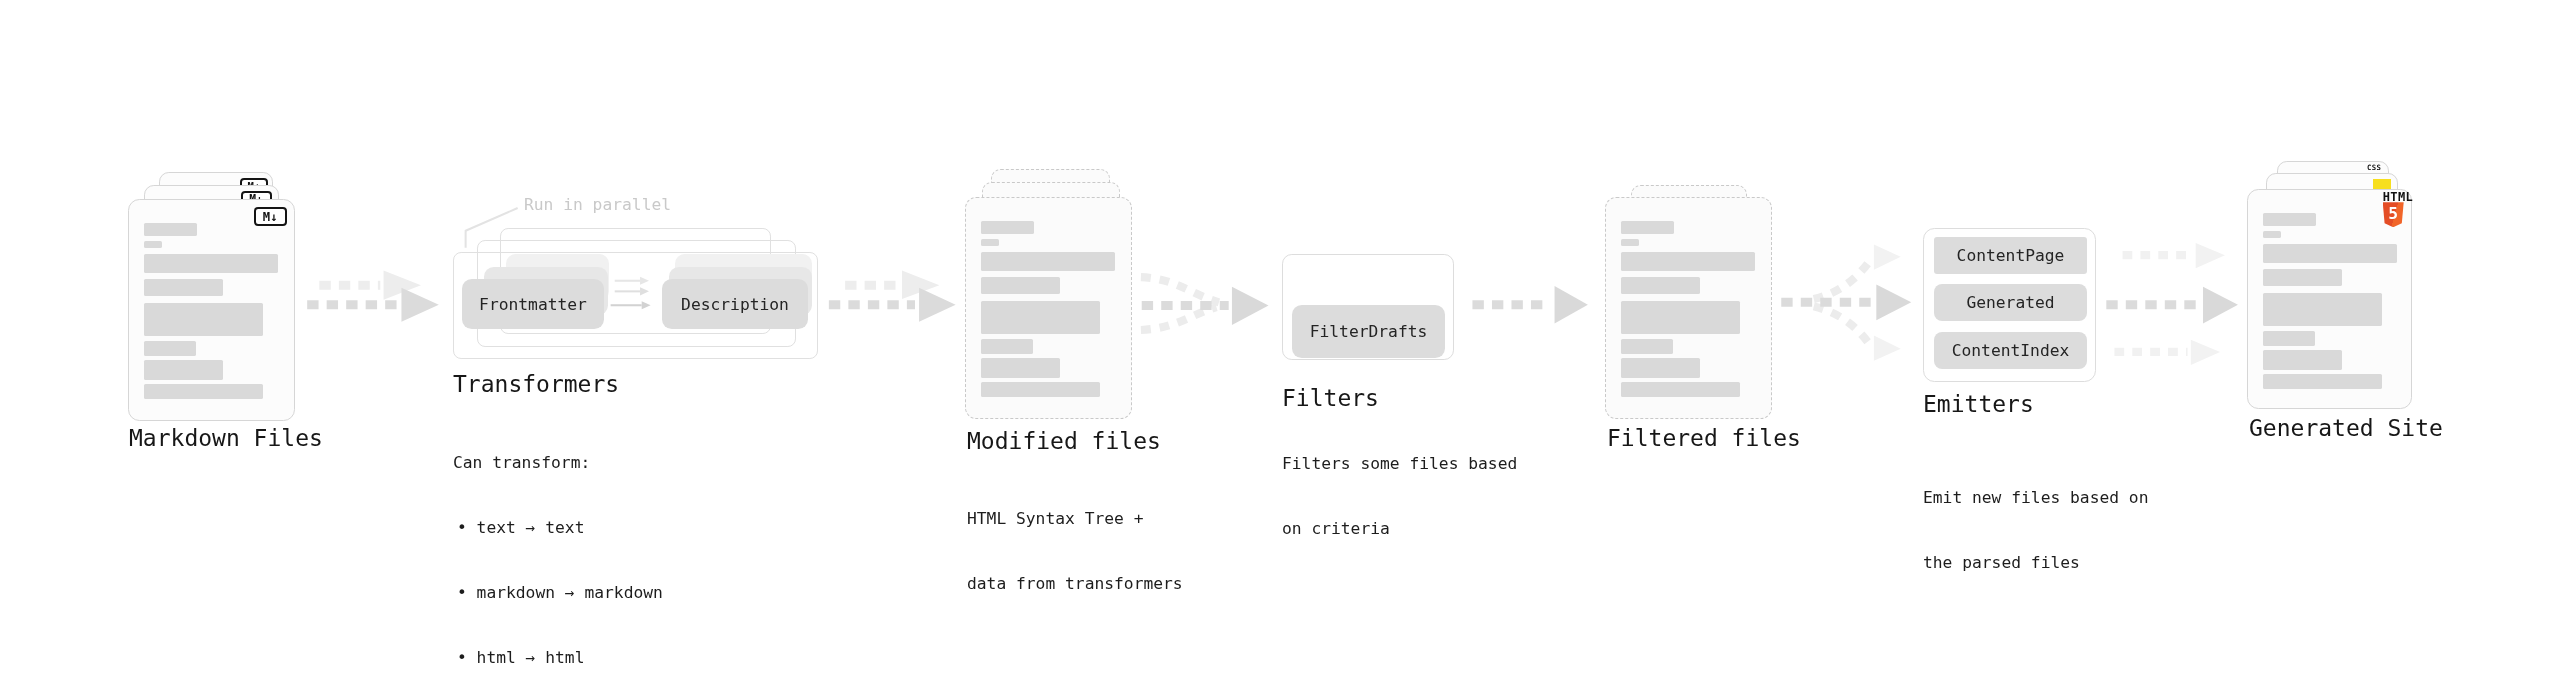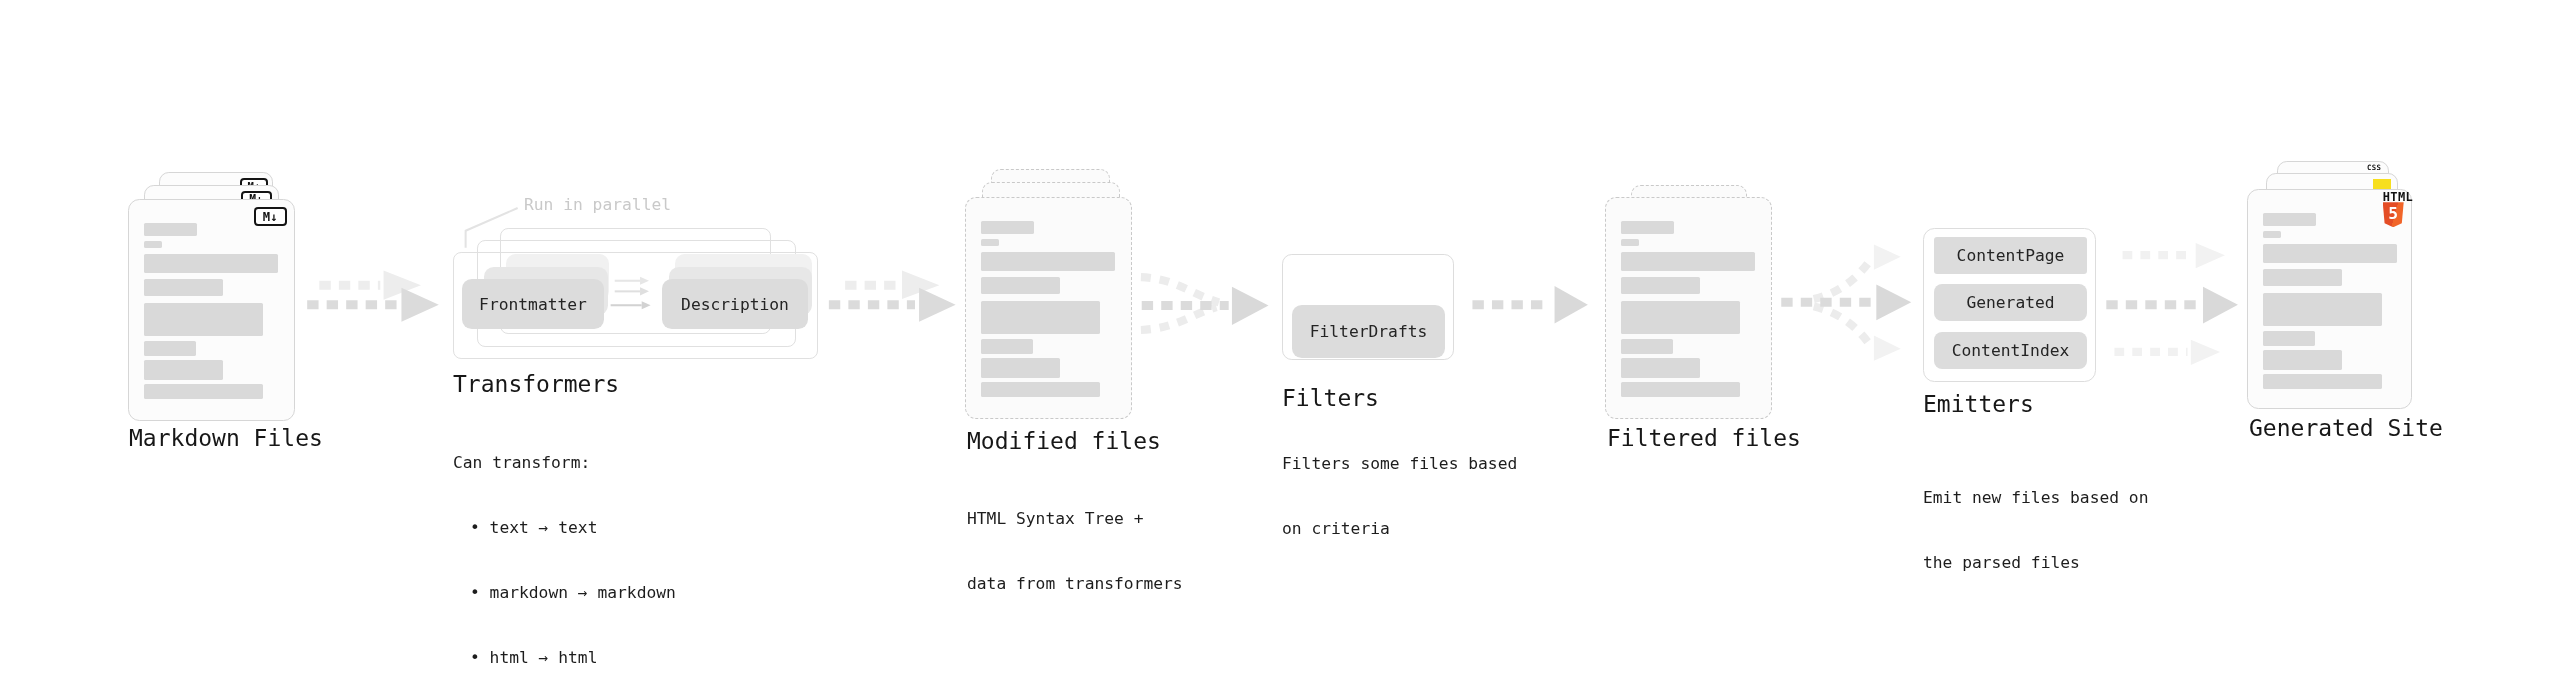--- a/index.html
+++ b/index.html
@@ -24,21 +24,21 @@
   .bar3{top:54px;width:134px;height:18.7px;}
   .bar4{top:79px;width:79px;height:17px;}
   .bar5{top:103px;width:119px;height:33px;}
   .bar6{top:141px;width:52px;height:14.6px;}
   .bar7{top:160px;width:79px;height:19.5px;}
   .bar8{top:184px;width:119px;height:14.6px;}
 
   .h{position:absolute;font-size:23px;font-weight:500;color:#171717;white-space:pre;line-height:28px;}
   .sub{position:absolute;font-size:16.3px;line-height:21.6px;color:#1d1d1d;white-space:pre;}
   .annotation{position:absolute;font-size:16.3px;color:#c9c9c9;white-space:pre;text-align:right;}
-  .bullet-line{margin-left:17px;}
+  .bullet-line{margin-left:4px;}
   .dot{margin-right:9.8px;}
 
   .frame{position:absolute;box-sizing:border-box;border:1.6px solid #e0e0e0;border-radius:8.1px;background:transparent;}
   .panel{position:absolute;box-sizing:border-box;border:1.6px solid #dddddd;border-radius:9.8px;background:#ffffff;}
   .chip{position:absolute;display:flex;align-items:center;justify-content:center;background:#dcdcdc;
         border-radius:9.8px;font-size:16.3px;color:#242424;white-space:pre;}
   .ghost{position:absolute;border-radius:9.8px;}
   .g1{background:#e7e7e7;}
   .g2{background:#f1f1f1;}
   .mini-arrows{position:absolute;z-index:3;}

